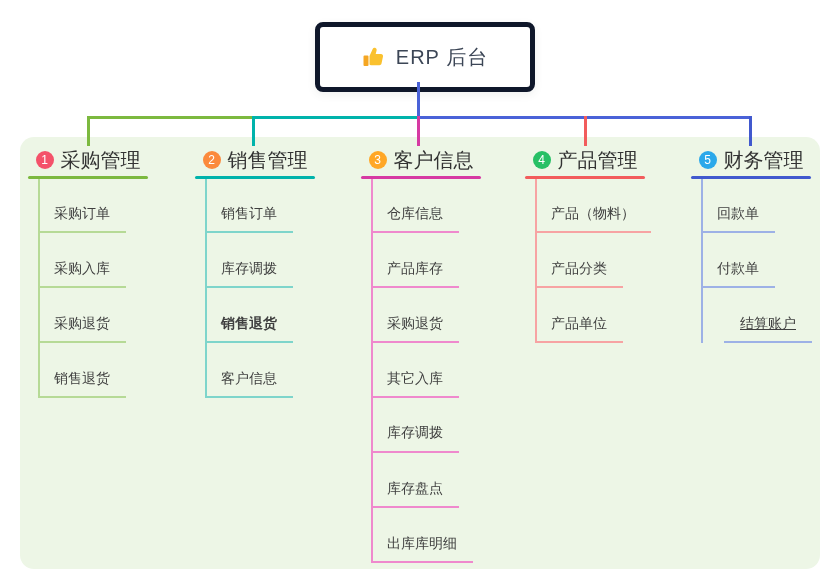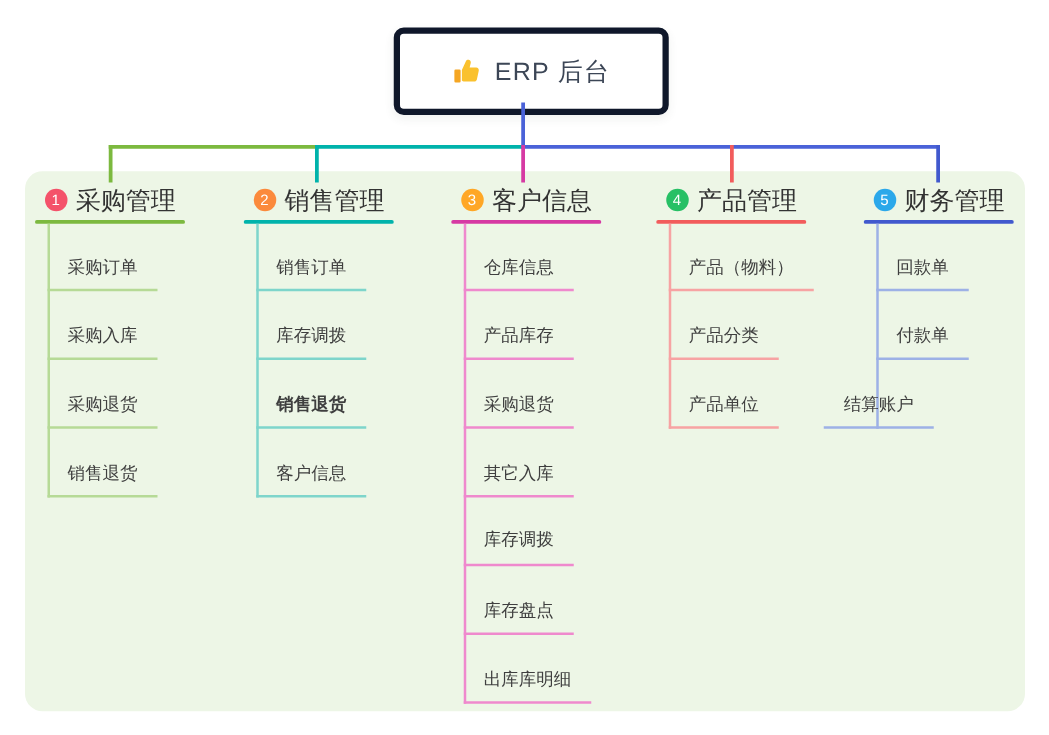--- a/index.html
+++ b/index.html
@@ -102,15 +102,15 @@
       <div class="child-item" style="left: 535px; top: 258px; border-bottom-color: rgb(247, 163, 163);">产品分类</div>
       <div class="child-item" style="left: 535px; top: 313px; border-bottom-color: rgb(247, 163, 163);">产品单位</div>
       <div class="branch-header" style="left: 691px; top: 147px; width: 120px;">
         <span class="badge" style="background: rgb(43, 168, 234);">5</span>
         <span class="branch-label">财务管理</span>
       </div>
       <div class="branch-underline" style="left: 691px; top: 176px; width: 120px; background: rgb(65, 89, 206);"></div>
       <div class="child-vline" style="left: 701px; top: 179px; height: 164px; background: rgb(157, 177, 230);"></div>
       <div class="child-item" style="left: 701px; top: 203px; border-bottom-color: rgb(157, 177, 230);">回款单</div>
       <div class="child-item" style="left: 701px; top: 258px; border-bottom-color: rgb(157, 177, 230);">付款单</div>
-      <div class="child-item" style="left: 659px; top: 313px; border-bottom-color: rgb(157, 177, 230);">结算账户</div>
+      <div class="child-item" style="left: 724px; top: 313px; border-bottom-color: rgb(157, 177, 230); text-decoration: underline;">结算账户</div>
     </div>
 </div>
 
 </body></html>

